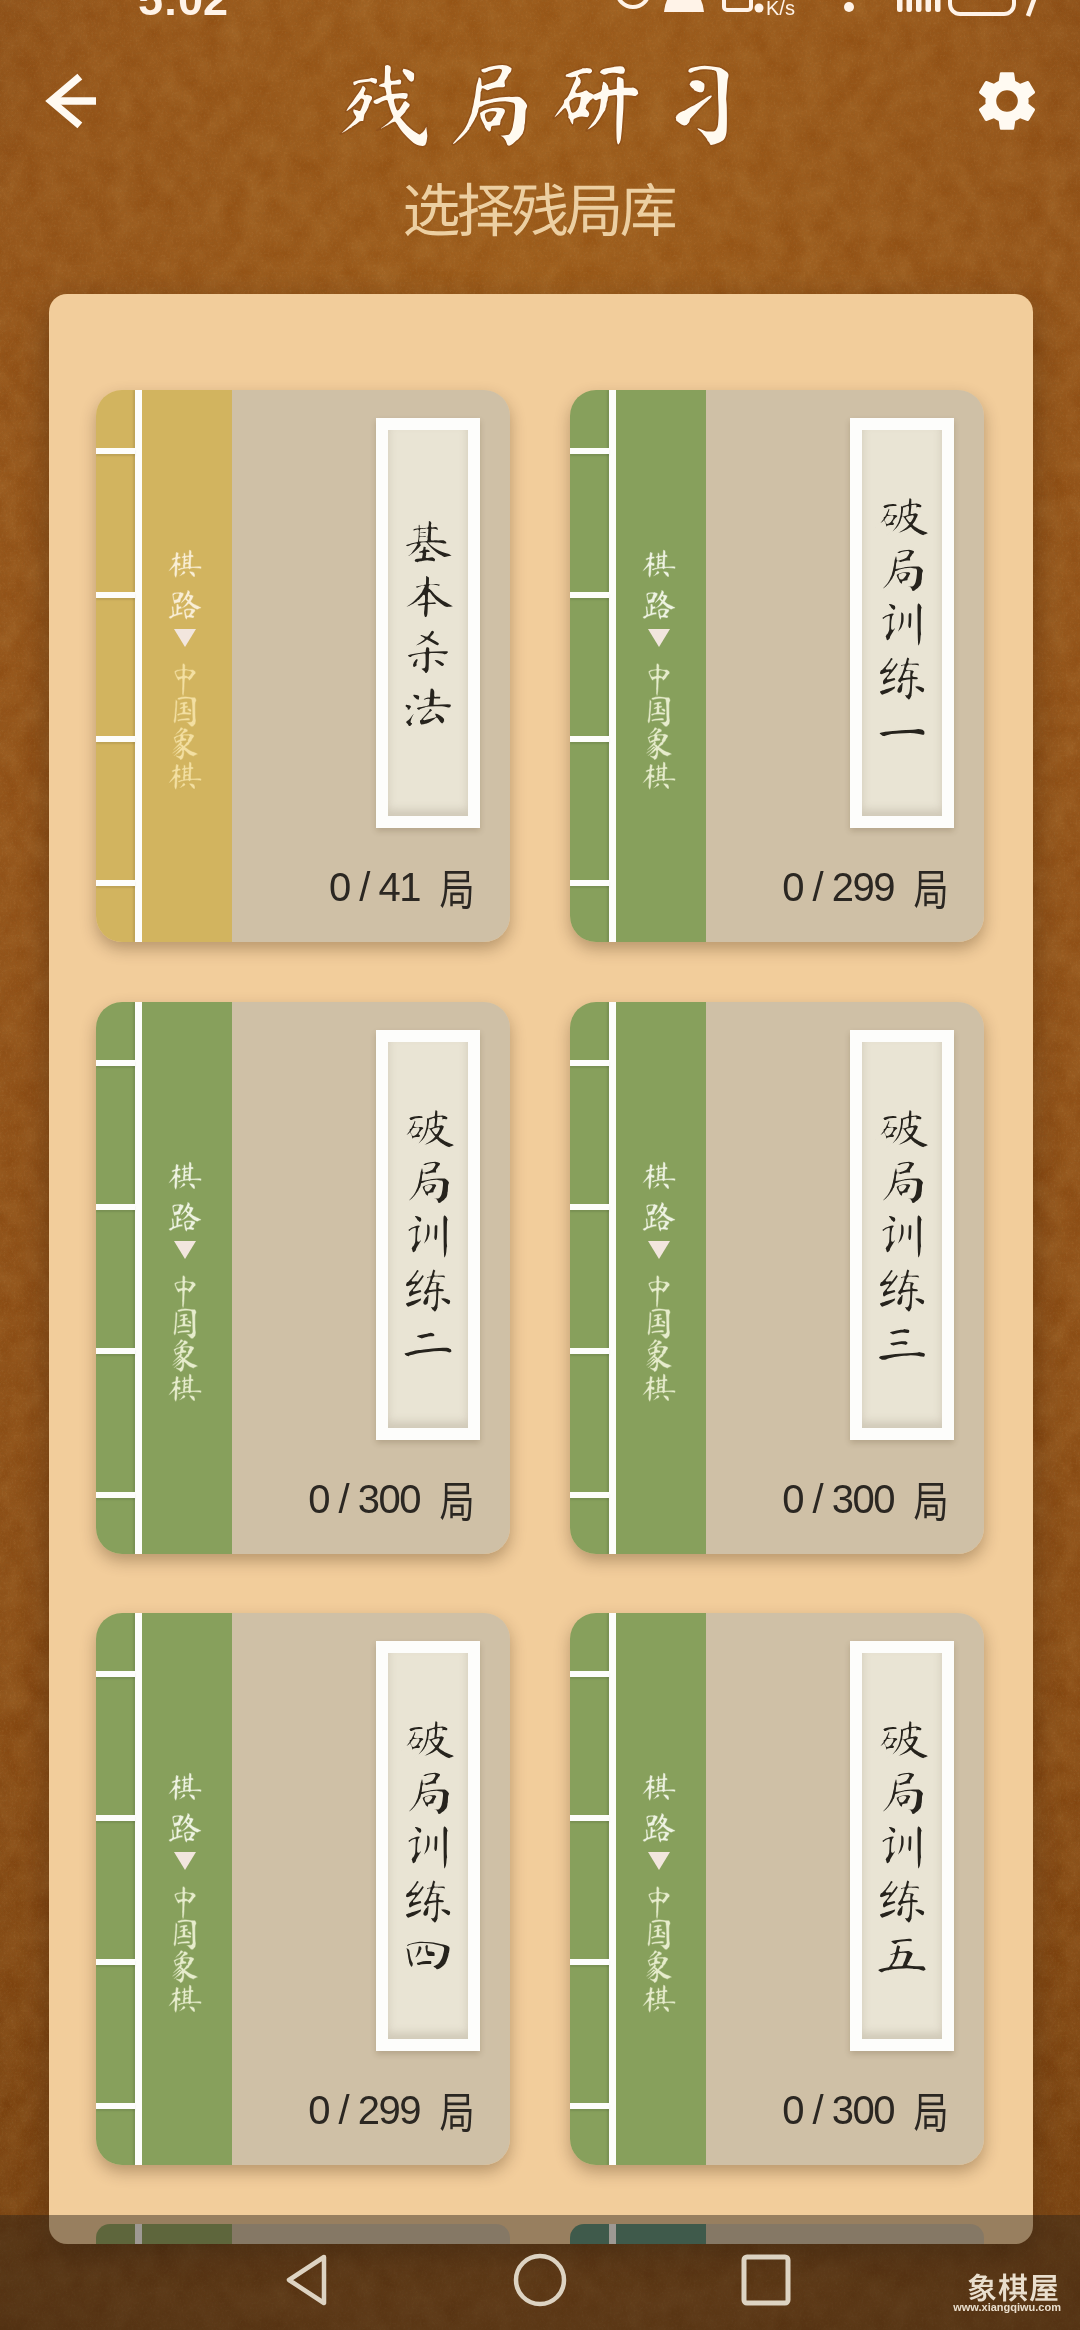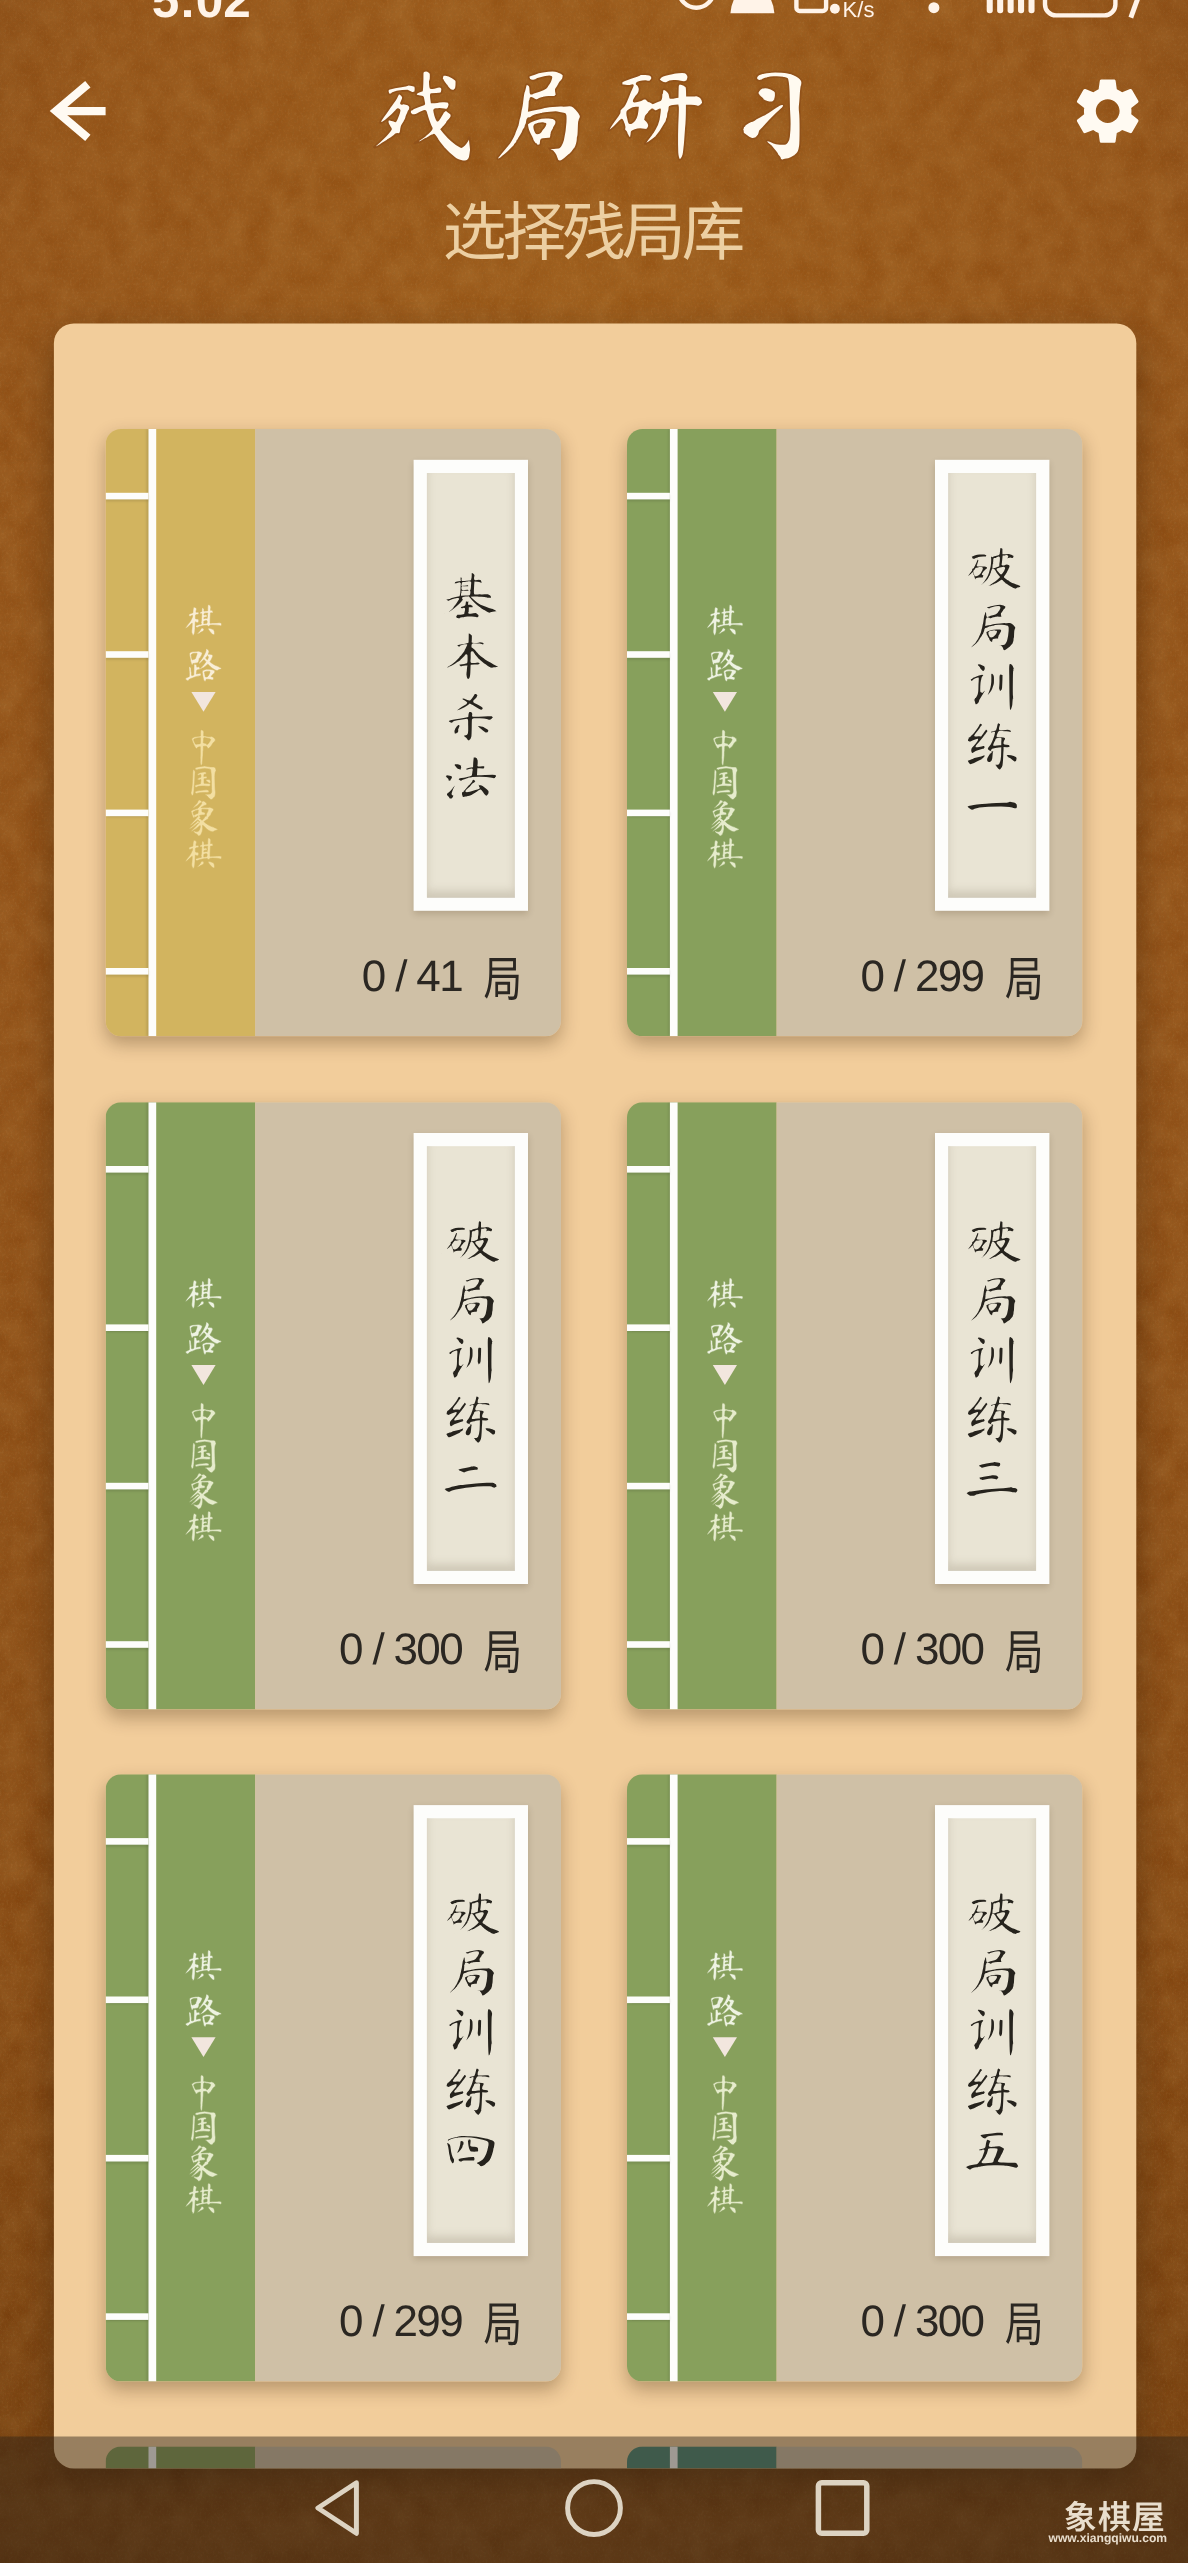--- a/index.html
+++ b/index.html
@@ -1,12 +1,12 @@
 <!DOCTYPE html>
-<html><head><meta charset="utf-8"><style>*{margin:0;padding:0;box-sizing:border-box}html,body{width:1080px;height:2330px;overflow:hidden}body{position:relative;font-family:"Liberation Sans",sans-serif;background:#7c420e;}.card{position:absolute;width:414px;height:552px;border-radius:14px;overflow:hidden;box-shadow:0 7px 16px rgba(50,25,0,0.30);}</style></head><body>
+<html><head><meta charset="utf-8"><style>*{margin:0;padding:0;box-sizing:border-box}html,body{width:1080px;height:2330px;overflow:hidden}body{position:relative;font-family:"Liberation Sans",sans-serif;background:#7c420e;}.card{position:absolute;width:414px;height:552px;border-radius:26px;overflow:hidden;box-shadow:0 7px 16px rgba(50,25,0,0.30);}</style></head><body>
 <div style="position:absolute;inset:0;background:radial-gradient(130% 105% at 50% 12%, #995716 0%, #8e4d14 45%, #7a400c 100%);"></div>
 <svg width="1080" height="2330" style="position:absolute;left:0;top:0">
 <filter id="tex">
       <feTurbulence type="fractalNoise" baseFrequency="0.045 0.038" numOctaves="4" seed="7"></feTurbulence>
 <feColorMatrix type="matrix" values="0 0 0 0 0.64  0 0 0 0 0.36  0 0 0 0 0.11  0.9 0.3 0 0 -0.25"></feColorMatrix>
     </filter>
 <rect width="1080" height="2330" filter="url(#tex)" opacity="0.30"></rect>
 <filter id="texd">
       <feTurbulence type="fractalNoise" baseFrequency="0.5 0.4" numOctaves="3" seed="5"></feTurbulence>
 <feColorMatrix type="matrix" values="0 0 0 0 0.23  0 0 0 0 0.12  0 0 0 0 0.03  1.1 0 0 0 -0.45"></feColorMatrix>

